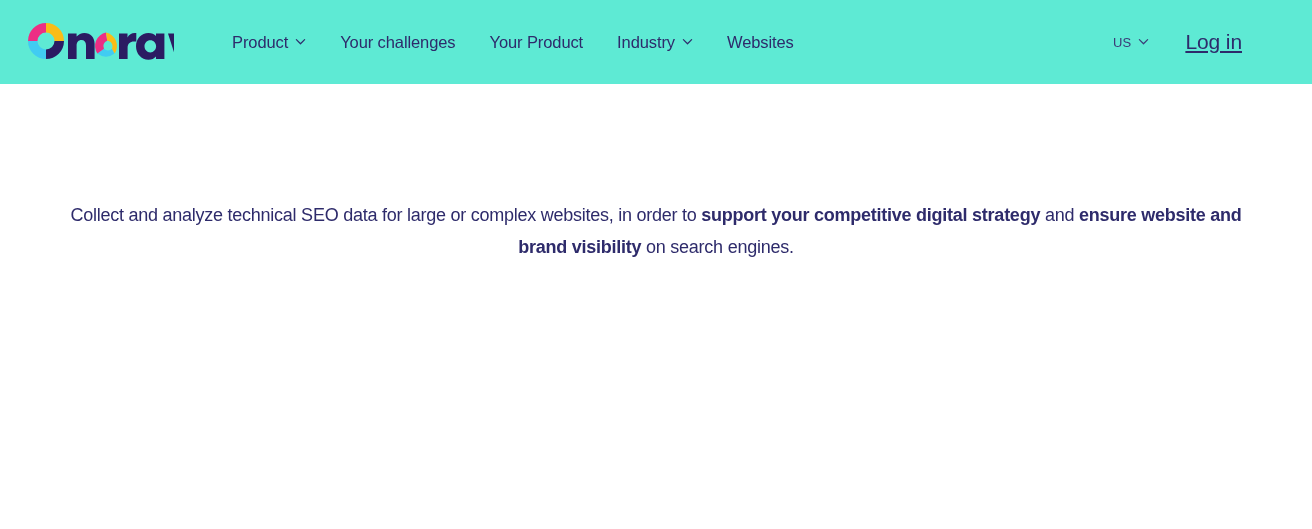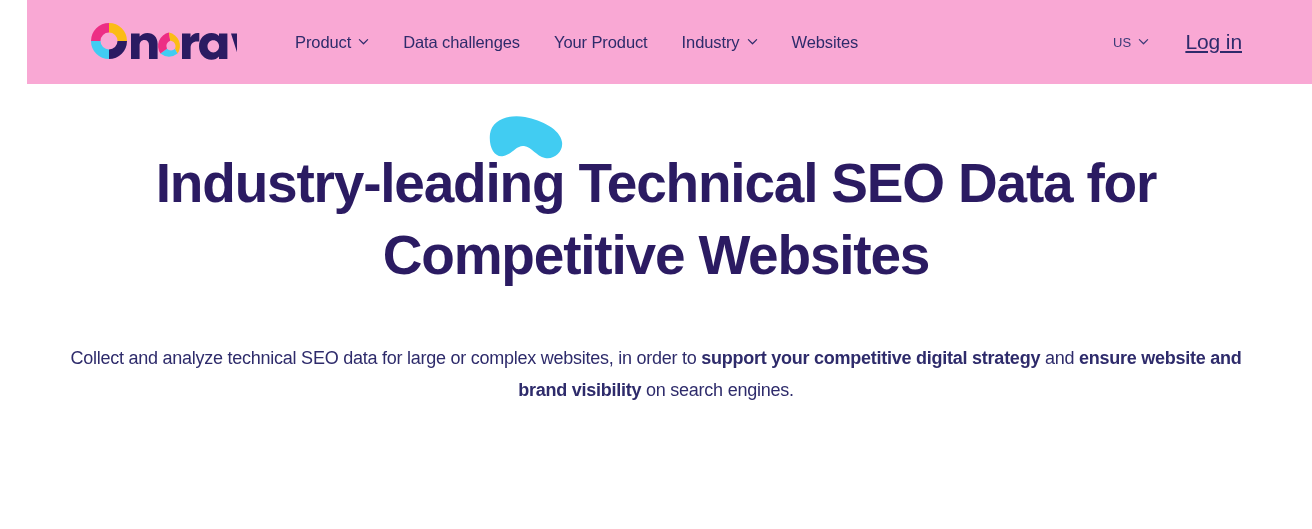--- a/index.html
+++ b/index.html
@@ -12,23 +12,22 @@
     font-family: "Liberation Sans", sans-serif;
     -webkit-font-smoothing: antialiased;
   }
 
   
   .site-header {
     position: relative;
     height: 84px;
     display: flex;
     align-items: center;
-    padding: 0 40px 0 64px;
-    background: #f9a8d4;
-    margin-left: 27px;
+    padding: 0 40px 0 28px;
+    background: #5eead4;
   }
 
   
   .logo {
     display: flex;
     align-items: center;
     flex: 0 0 auto;
     margin-right: 58px;
     cursor: pointer;
   }
@@ -188,21 +187,21 @@
     <div class="nav-item">
       <span>Product</span>
       <span class="chev">
         <svg width="11" height="11" viewBox="0 0 12 12">
             <path d="M1.5 4 L6 8.5 L10.5 4" fill="none" stroke="#2E2B6B" stroke-width="1.3" stroke-linecap="round" stroke-linejoin="round"></path>
           </svg>
       </span>
     </div>
 
     <div class="nav-item">
-      <span>Data challenges</span>
+      <span>Your challenges</span>
     </div>
 
     <div class="nav-item">
       <span>Your Product</span>
     </div>
 
     <div class="nav-item">
       <span>Industry</span>
       <span class="chev">
         <svg width="11" height="11" viewBox="0 0 12 12">
@@ -229,31 +228,18 @@
     </div>
 
     <a class="login-link" href="#">Log in</a>
 
 
   </div>
 </header>
 
 <main class="hero">
 
-  <div class="hero-title-wrap">
-
-    <span class="swoosh">
-      <svg width="80" height="46" viewBox="0 0 80 46" xmlns="http://www.w3.org/2000/svg">
-        <path d="M6 18 C8 3 26 -2 41 1 C58 4.5 76 13 78 26 C79.5 36 70 44 61 42 C52 40 48 31 40 30 C32.5 29 28.5 38 19.5 40 C10.5 42 4.5 31 6 18 Z" fill="#41CCF2"></path>
-      </svg>
-    </span>
-
-    <h1 class="hero-title">
-      <span>Industry-leading Technical SEO Data for</span><br>
-      <span>Competitive Websites</span>
-    </h1>
-  </div>
 
   <p class="hero-sub">
     <span>Collect and analyze technical SEO data for large or complex websites, in order to </span><b>support your competitive digital strategy</b><span> and </span><b>ensure website and brand visibility</b><span> on search engines.</span>
   </p>
 
 </main>
 
 </body></html>

